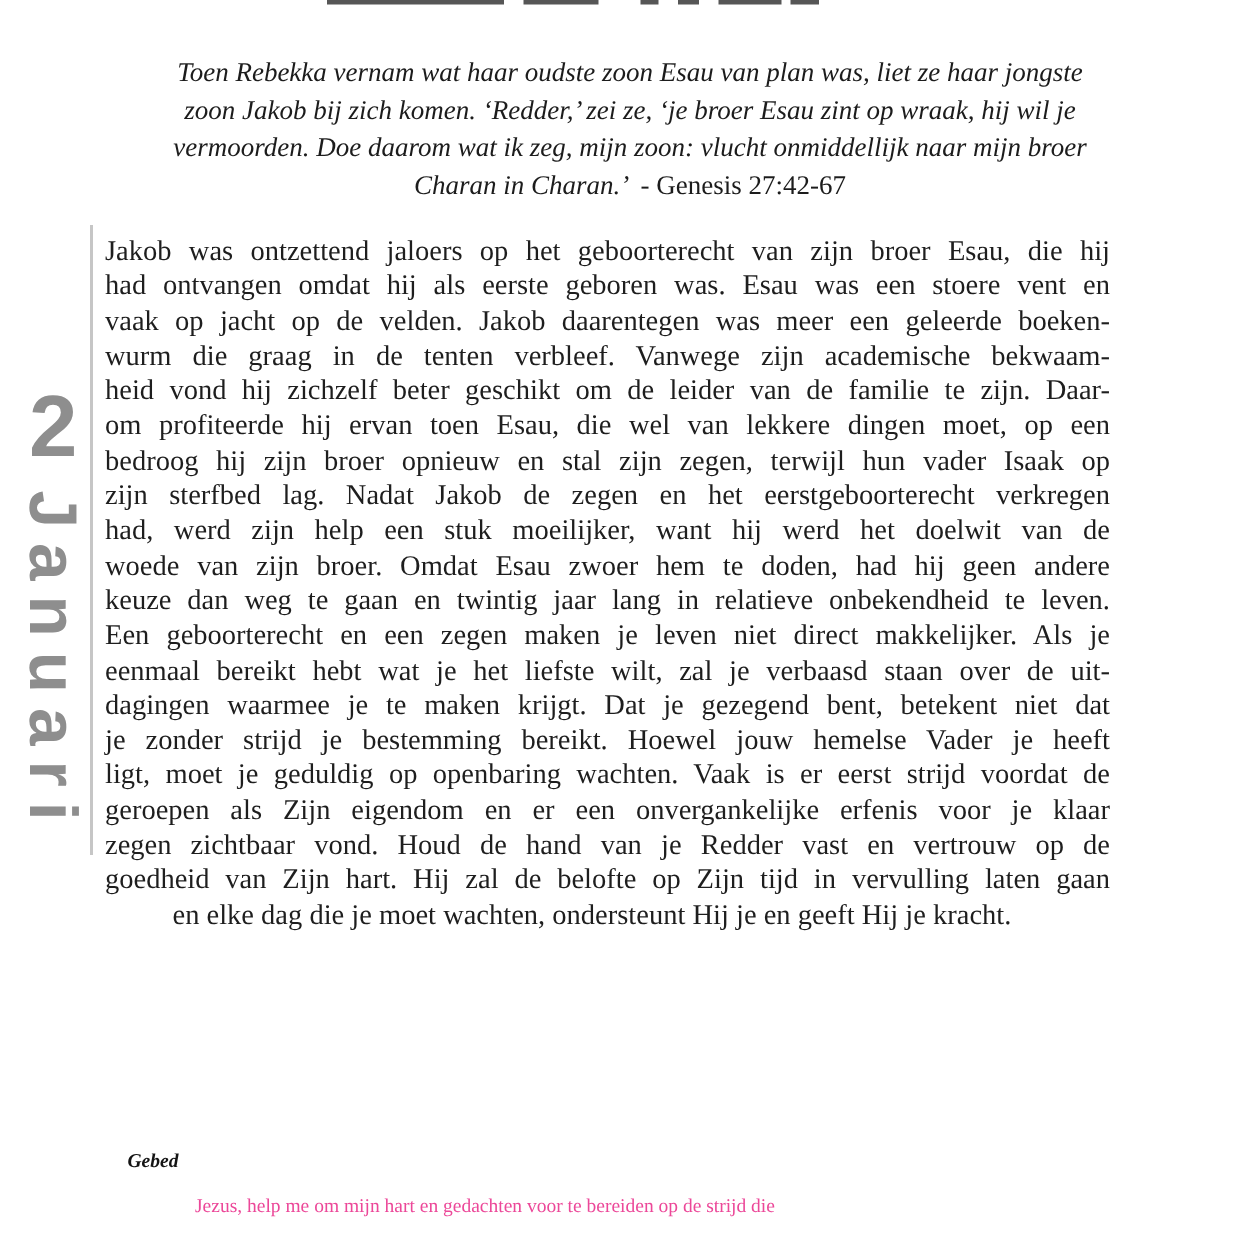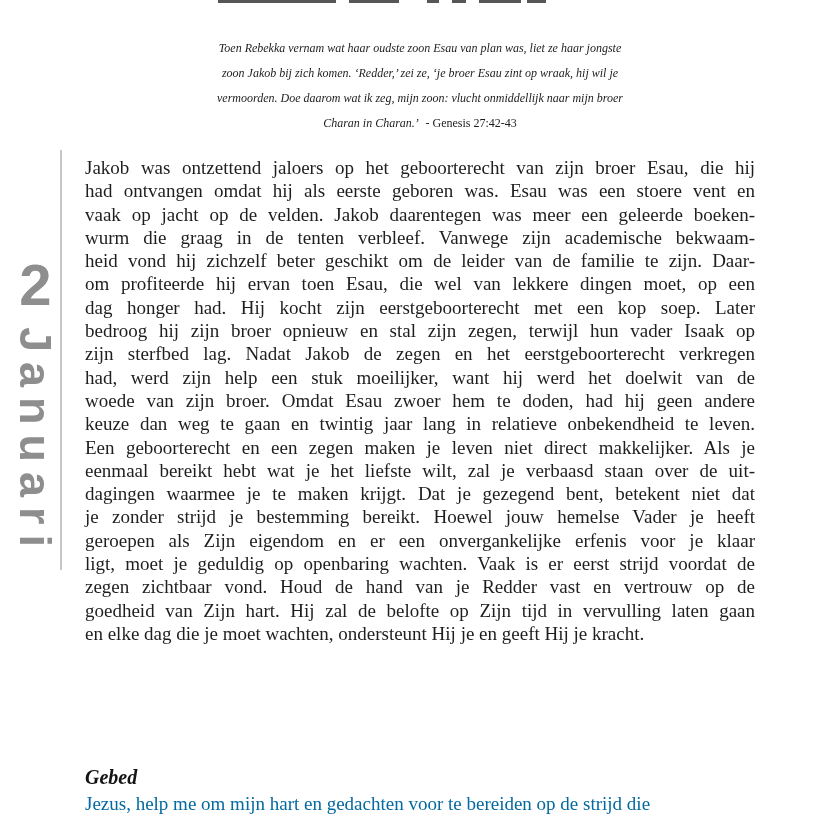--- a/index.html
+++ b/index.html
@@ -17,21 +17,21 @@
   .top-frag { position: absolute; top: 0; height: 3px; background: #565656; }
 
   
   .quote {
     position: absolute;
     top: 36px;
     left: 100px;
     width: 640px;
     text-align: center;
     font-style: italic;
-    font-size: 12px;
+    font-size: 18px;
     line-height: 25px;
     color: #1c1c1c;
   }
   .qline { white-space: nowrap; }
   .quote-ref { font-style: normal; margin-left: 5px; }
 
   
   .date-rail {
     position: absolute;
     top: 252px;
@@ -54,47 +54,47 @@
     top: 150px;
     width: 2px;
     height: 420px;
     background: #c6c6c6;
   }
 
   
   .body-text {
     position: absolute;
     top: 156px;
-    left: 85px;
+    left: 70px;
     width: 670px;
     font-size: 19px;
     line-height: 23.3px;
     color: #1e1e1e;
   }
   .body-line { text-align: justify; text-align-last: justify; }
-  .body-line:last-child { text-align-last: left; }
+  .body-line:last-child { text-align-last: left; margin-left: 45px; }
 
   
   .prayer-heading {
     position: absolute;
     top: 766px;
     left: 85px;
-    font-size: 20px;
+    font-size: 13px;
     font-weight: bold;
     font-style: italic;
     color: #141414;
   }
   .prayer {
     position: absolute;
     top: 791px;
     left: 85px;
     width: 670px;
-    font-size: 19px;
+    font-size: 13px;
     line-height: 25px;
-    color: #0369a1;
+    color: #ec4899;
   }
   .prayer .body-line:last-child { text-align-last: left; }
 </style>
 </head>
 <body>
 
 <div class="page">
 
   <div class="top-frag" style="left:218px;width:118px;"></div>
   <div class="top-frag" style="left:349px;width:50px;"></div>
@@ -104,49 +104,48 @@
   <div class="top-frag" style="left:527px;width:19px;"></div>
 
   <div class="quote">
     <div>
         <div class="qline">Toen Rebekka vernam wat haar oudste zoon Esau van plan was, liet ze haar jongste</div>
         <div class="qline">zoon Jakob bij zich komen. ‘Redder,’ zei ze, ‘je broer Esau zint op wraak, hij wil je</div>
         <div class="qline">vermoorden. Doe daarom wat ik zeg, mijn zoon: vlucht onmiddellijk naar mijn broer</div>
       </div>
     <div class="qline">
       <span>Charan in Charan.’</span>
-      <span class="quote-ref">- Genesis 27:42-43</span>
+      <span class="quote-ref">- Genesis 27:42-67</span>
     </div>
   </div>
 
   <div class="date-rail">
     <span class="date-num">2</span><span class="date-month">Januari</span>
   </div>
 
   <div class="rule"></div>
 
   <div class="body-text">
       <div class="body-line">Jakob was ontzettend jaloers op het geboorterecht van zijn broer Esau, die hij</div>
       <div class="body-line">had ontvangen omdat hij als eerste geboren was. Esau was een stoere vent en</div>
       <div class="body-line">vaak op jacht op de velden. Jakob daarentegen was meer een geleerde boeken-</div>
       <div class="body-line">wurm die graag in de tenten verbleef. Vanwege zijn academische bekwaam-</div>
       <div class="body-line">heid vond hij zichzelf beter geschikt om de leider van de familie te zijn. Daar-</div>
       <div class="body-line">om profiteerde hij ervan toen Esau, die wel van lekkere dingen moet, op een</div>
-      <div class="body-line">dag honger had. Hij kocht zijn eerstgeboorterecht met een kop soep. Later</div>
       <div class="body-line">bedroog hij zijn broer opnieuw en stal zijn zegen, terwijl hun vader Isaak op</div>
       <div class="body-line">zijn sterfbed lag. Nadat Jakob de zegen en het eerstgeboorterecht verkregen</div>
       <div class="body-line">had, werd zijn help een stuk moeilijker, want hij werd het doelwit van de</div>
       <div class="body-line">woede van zijn broer. Omdat Esau zwoer hem te doden, had hij geen andere</div>
       <div class="body-line">keuze dan weg te gaan en twintig jaar lang in relatieve onbekendheid te leven.</div>
       <div class="body-line">Een geboorterecht en een zegen maken je leven niet direct makkelijker. Als je</div>
       <div class="body-line">eenmaal bereikt hebt wat je het liefste wilt, zal je verbaasd staan over de uit-</div>
       <div class="body-line">dagingen waarmee je te maken krijgt. Dat je gezegend bent, betekent niet dat</div>
       <div class="body-line">je zonder strijd je bestemming bereikt. Hoewel jouw hemelse Vader je heeft</div>
+      <div class="body-line">ligt, moet je geduldig op openbaring wachten. Vaak is er eerst strijd voordat de</div>
       <div class="body-line">geroepen als Zijn eigendom en er een onvergankelijke erfenis voor je klaar</div>
-      <div class="body-line">ligt, moet je geduldig op openbaring wachten. Vaak is er eerst strijd voordat de</div>
       <div class="body-line">zegen zichtbaar vond. Houd de hand van je Redder vast en vertrouw op de</div>
       <div class="body-line">goedheid van Zijn hart. Hij zal de belofte op Zijn tijd in vervulling laten gaan</div>
       <div class="body-line">en elke dag die je moet wachten, ondersteunt Hij je en geeft Hij je kracht.</div>
     </div>
 
   <div class="prayer-heading">Gebed</div>
   <div class="prayer">
       <div class="body-line">Jezus, help me om mijn hart en gedachten voor te bereiden op de strijd die</div>
     </div>
 

